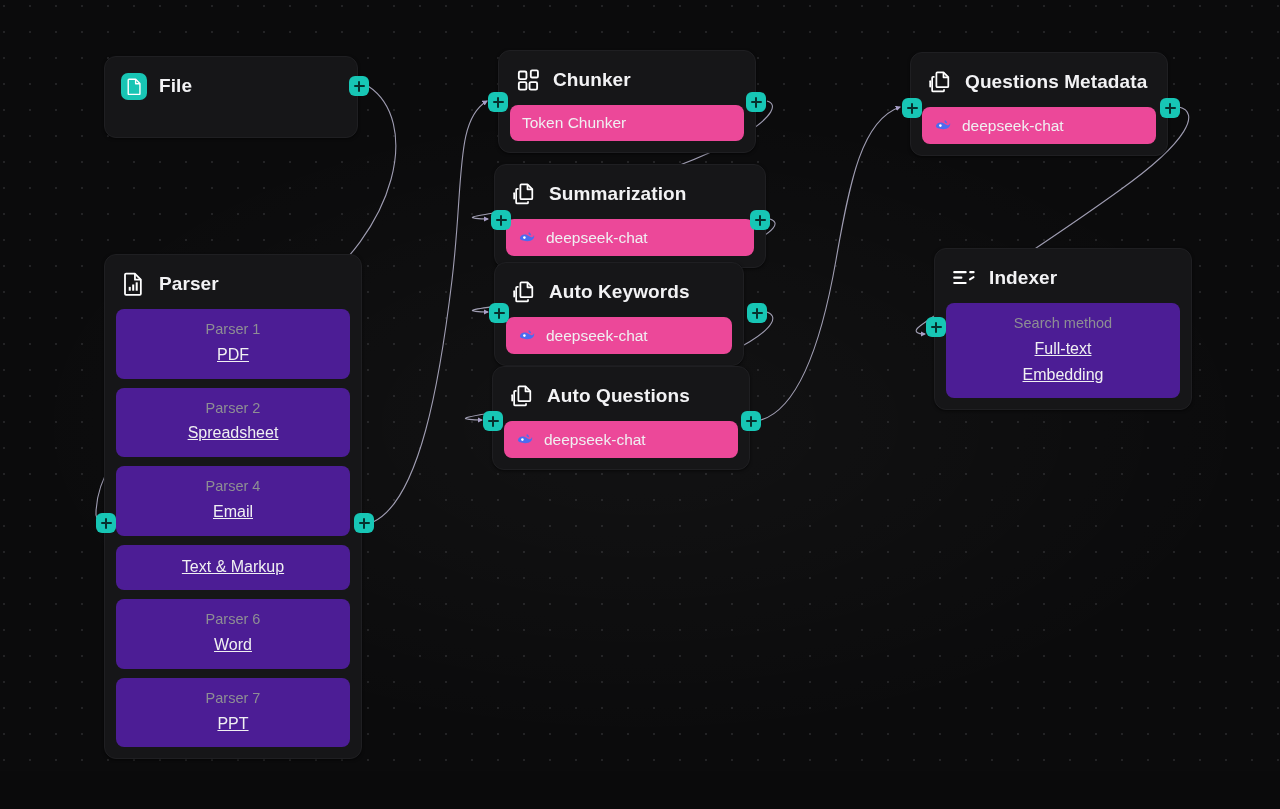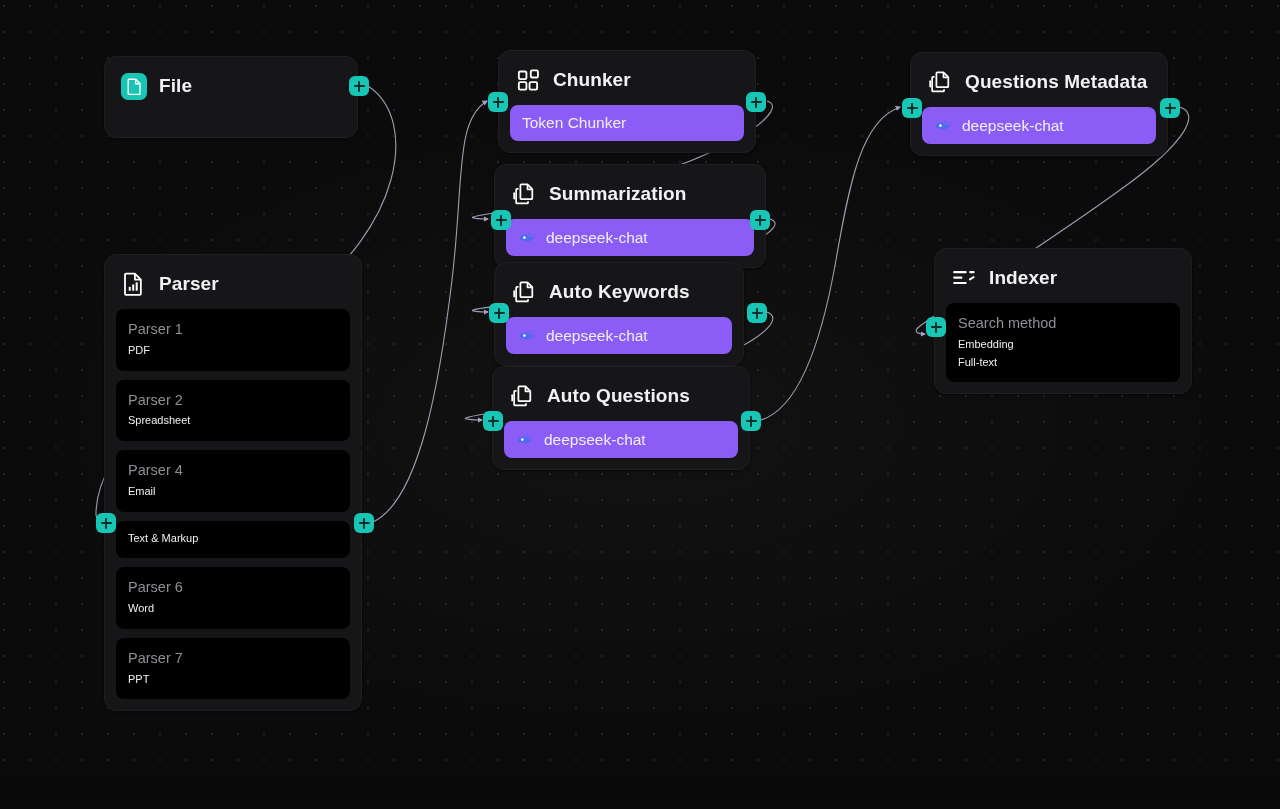--- a/index.html
+++ b/index.html
@@ -91,41 +91,43 @@
   }
 
   .node-body {
     padding: 0 11px 11px 11px;
     display: flex;
     flex-direction: column;
     gap: 8px;
   }
 
   .field {
-    background: #000000;
+    background: #4c1d95;
     border-radius: 8px;
     padding: 9px 12px 11px 12px;
+    text-align: center;
   }
 
   .field-label {
     font-size: 14.5px;
     color: #8e8e94;
     line-height: 1.65;
     white-space: nowrap;
   }
 
   .field-value {
-    font-size: 11px;
+    font-size: 16px;
     color: #f0f0f2;
     line-height: 1.6;
     white-space: nowrap;
+    text-decoration: underline;
   }
 
   .field-plain {
-    background: #8b5cf6;
+    background: #ec4899;
     border-radius: 8px;
     padding: 9px 12px;
     display: flex;
     align-items: center;
     gap: 9px;
     text-align: right;
   }
 
   .field-plain .txt {
     font-size: 15.5px;
@@ -399,20 +401,20 @@
           <rect x="1.2" y="7.5" width="9.2" height="2.2" rx="1" fill="#ffffff"></rect>
           <rect x="1.2" y="12.9" width="13.5" height="2.2" rx="1" fill="#ffffff"></rect>
           <rect x="16.6" y="8.3" width="6.2" height="1.9" rx="0.9" fill="#ffffff" transform="rotate(-32 19.7 9.2)"></rect>
         </svg>
       </span>
       <span class="node-title">Indexer</span>
     </div>
     <div class="node-body">
       <div class="field">
         <div class="field-label">Search method</div>
+        <div class="field-value">Full-text</div>
         <div class="field-value">Embedding</div>
-        <div class="field-value">Full-text</div>
       </div>
     </div>
     <div class="handle" style="left:-9px; top:68px;"></div>
   </div>
 
 </div>
 
 </body></html>

